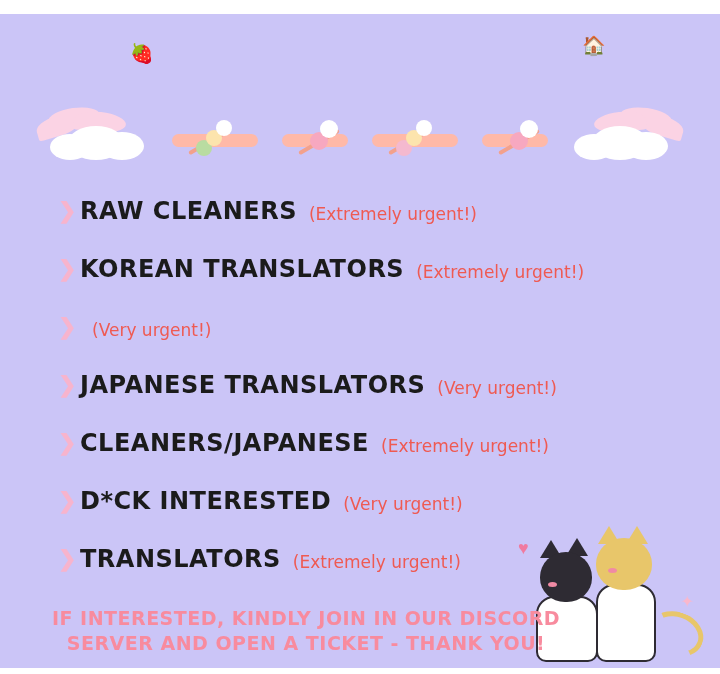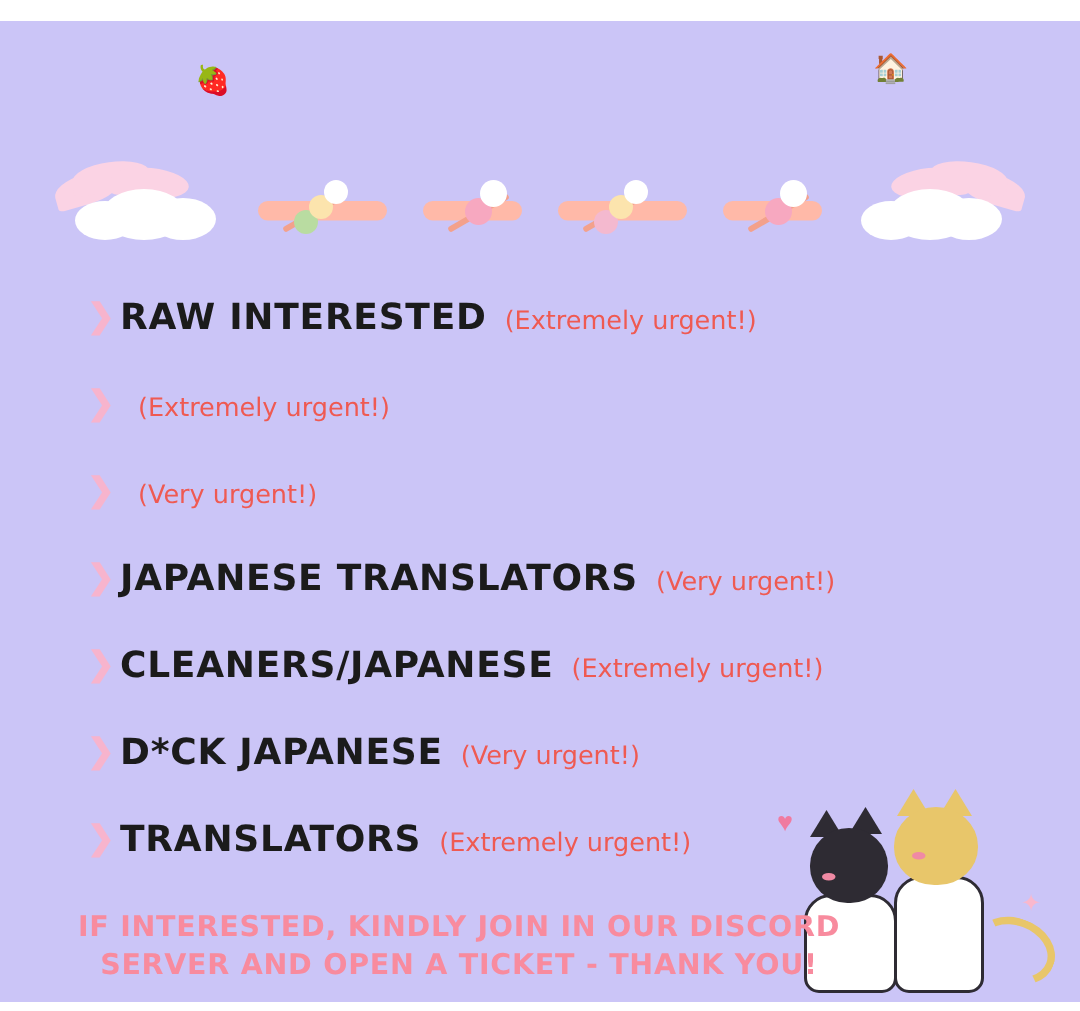--- a/index.html
+++ b/index.html
@@ -339,44 +339,45 @@
     <div class="dango d4">
       <div class="stick"></div>
       <div class="ball ball2"></div>
       <div class="ball ball1"></div>
     </div>
   </div>
 
   <div class="roles">
     <div class="role-row">
       <span class="arrow">❯</span>
-      <span class="role-label">RAW INTERESTED</span>
+      <span class="role-label">RAW CLEANERS</span>
       <span class="role-urgency">(Extremely urgent!)</span>
     </div>
     <div class="role-row">
       <span class="arrow">❯</span>
+      <span class="role-label">KOREAN TRANSLATORS</span>
       <span class="role-urgency">(Extremely urgent!)</span>
     </div>
     <div class="role-row">
       <span class="arrow">❯</span>
       <span class="role-urgency">(Very urgent!)</span>
     </div>
     <div class="role-row">
       <span class="arrow">❯</span>
       <span class="role-label">JAPANESE TRANSLATORS</span>
       <span class="role-urgency">(Very urgent!)</span>
     </div>
     <div class="role-row">
       <span class="arrow">❯</span>
       <span class="role-label">CLEANERS/JAPANESE</span>
       <span class="role-urgency">(Extremely urgent!)</span>
     </div>
     <div class="role-row">
       <span class="arrow">❯</span>
-      <span class="role-label">D*CK JAPANESE</span>
+      <span class="role-label">D*CK INTERESTED</span>
       <span class="role-urgency">(Very urgent!)</span>
     </div>
     <div class="role-row">
       <span class="arrow">❯</span>
       <span class="role-label">TRANSLATORS</span>
       <span class="role-urgency">(Extremely urgent!)</span>
     </div>
   </div>
 
   <div class="chibi">

